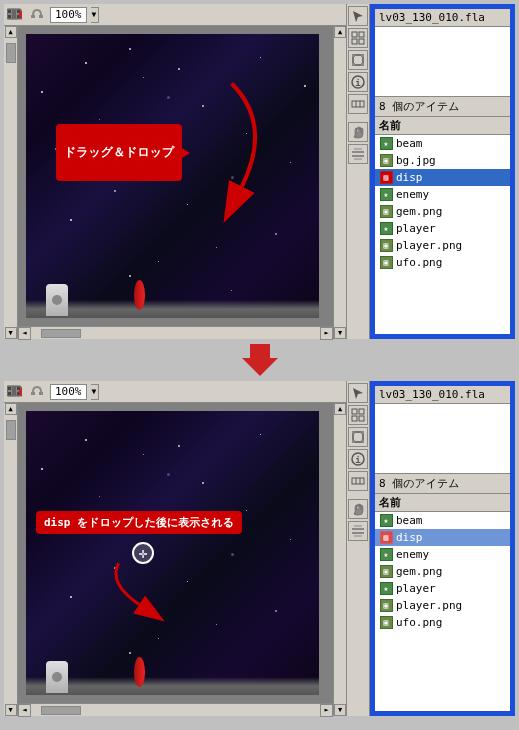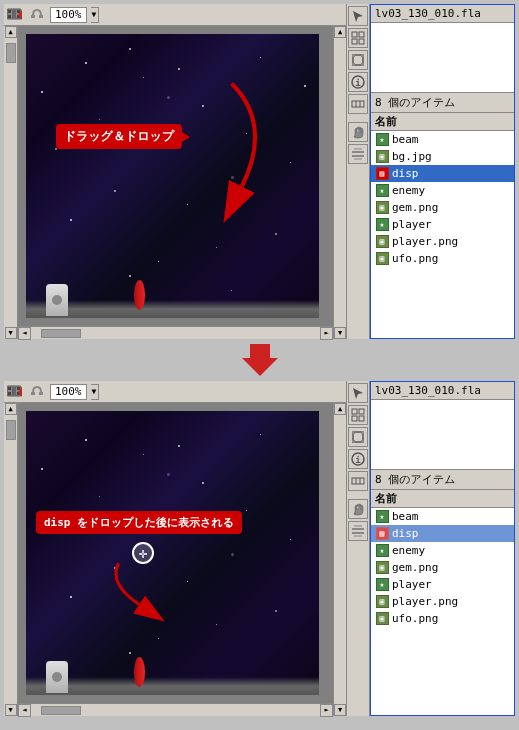--- a/index.html
+++ b/index.html
@@ -195,21 +195,21 @@
       justify-content: center;
       font-size: 10px;
       cursor: pointer;
     }
 
     
     .library-panel {
       width: 145px;
       display: flex;
       flex-direction: column;
-      border: 1px solid #1d4ed8;
+      border: 5px solid #1d4ed8;
       background: #d4d0c8;
     }
 
     .library-title-bar {
       background: #d4d0c8;
       padding: 2px 4px;
       font-size: 11px;
       border-bottom: 1px solid #888;
       height: 18px;
       display: flex;
@@ -309,21 +309,21 @@
       justify-content: center;
       align-items: center;
       height: 28px;
     }
 
     
     .callout-bubble {
       position: absolute;
       background: #cc0000;
       color: white;
-      padding: 4px 8px;
+      padding: 20px 8px;
       border-radius: 4px;
       font-size: 12px;
       font-weight: bold;
       white-space: nowrap;
     }
 
     .callout-bubble::after {
       content: '';
       position: absolute;
       right: -8px;

